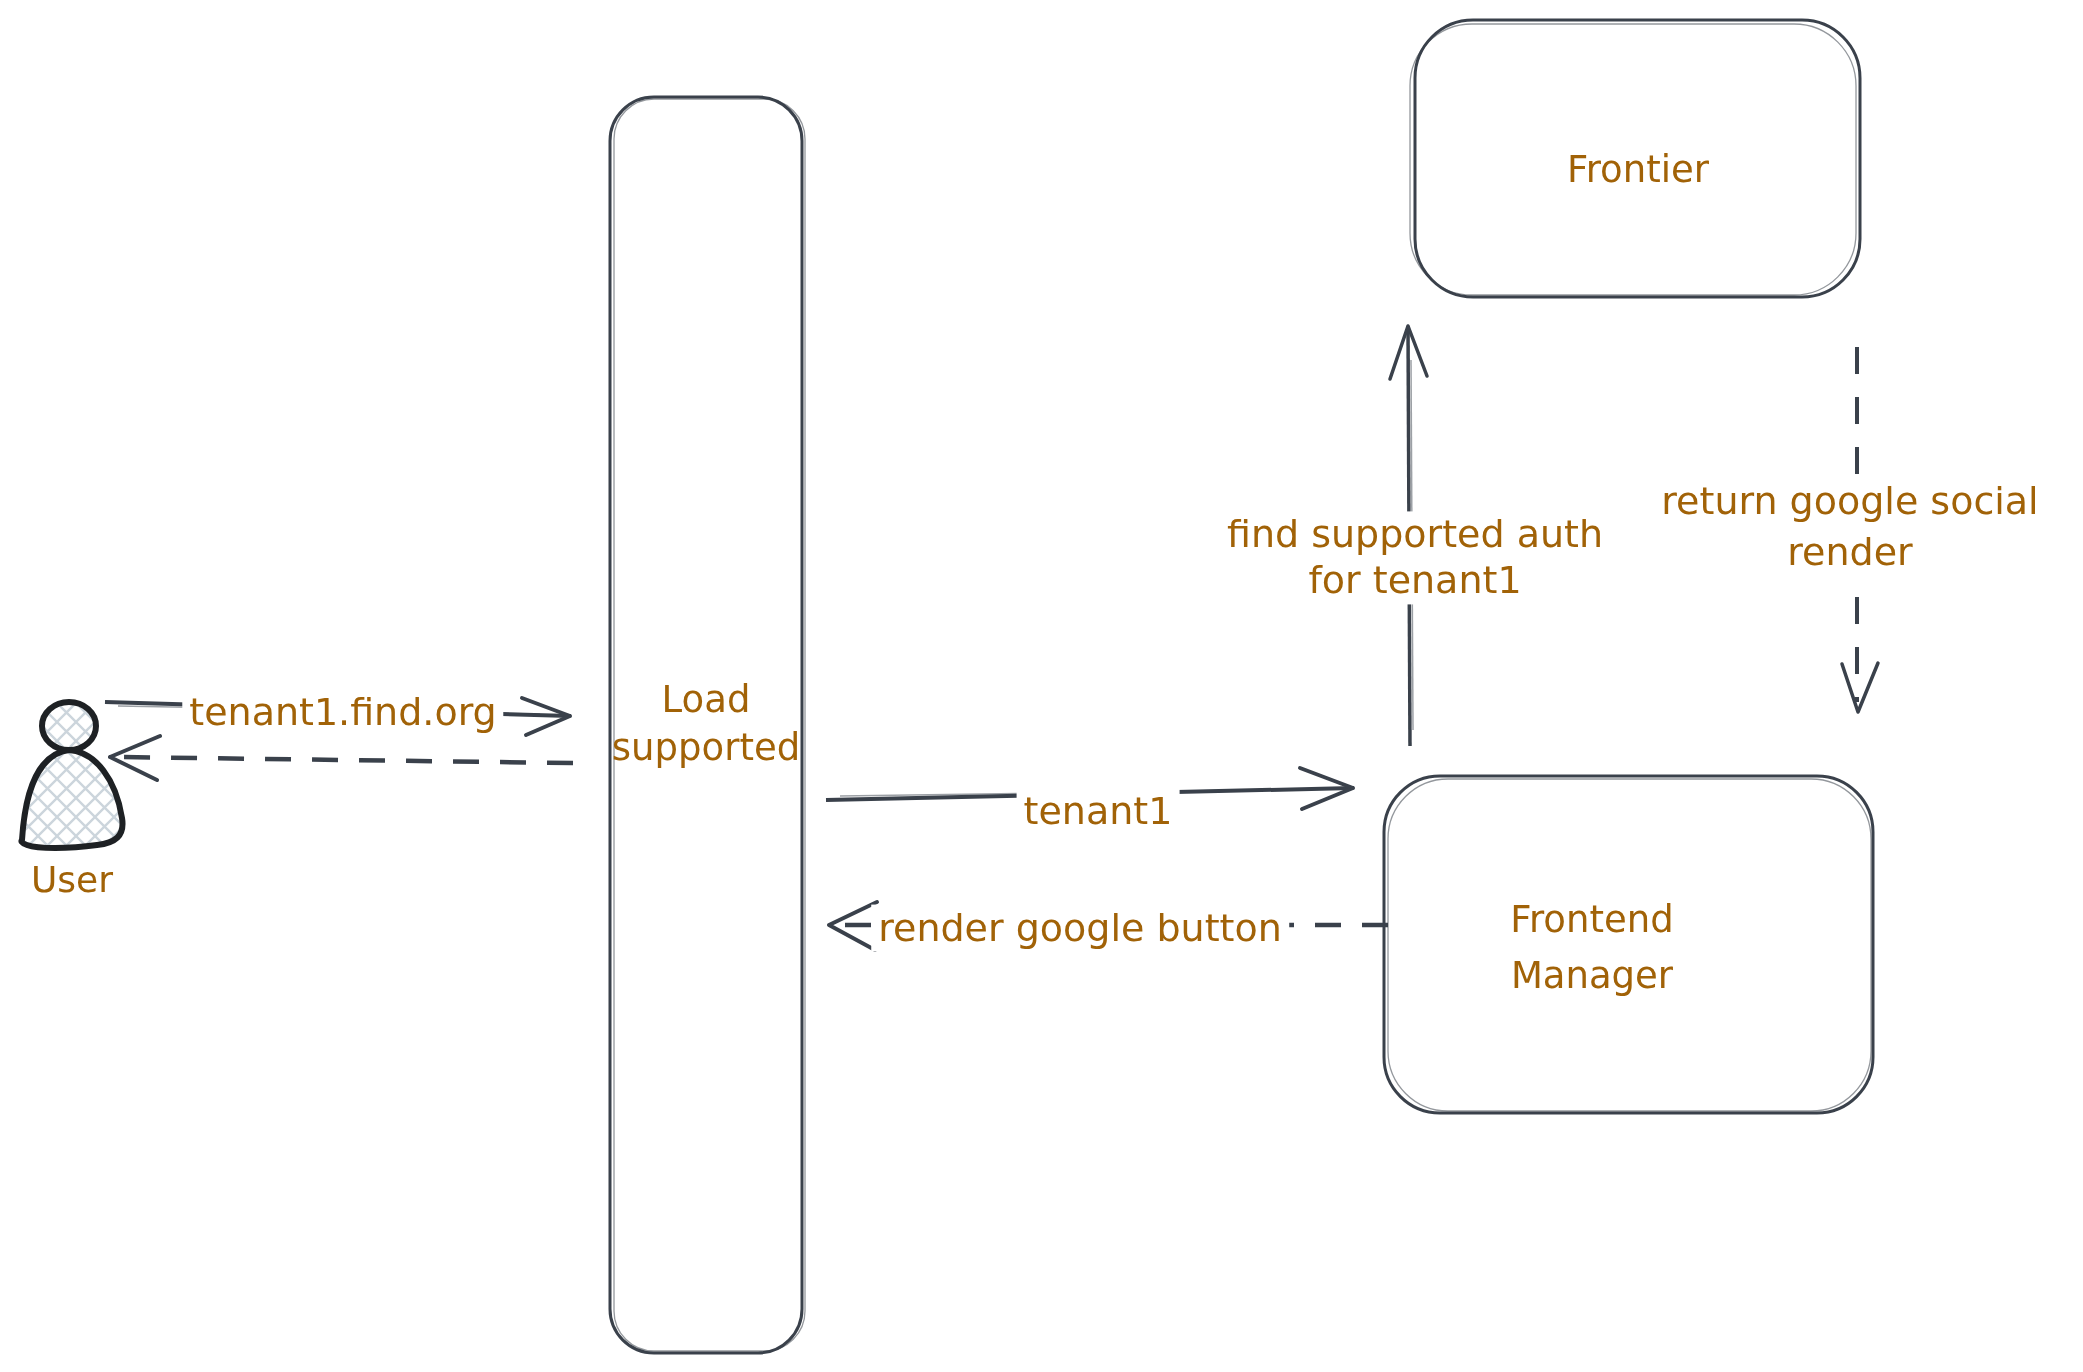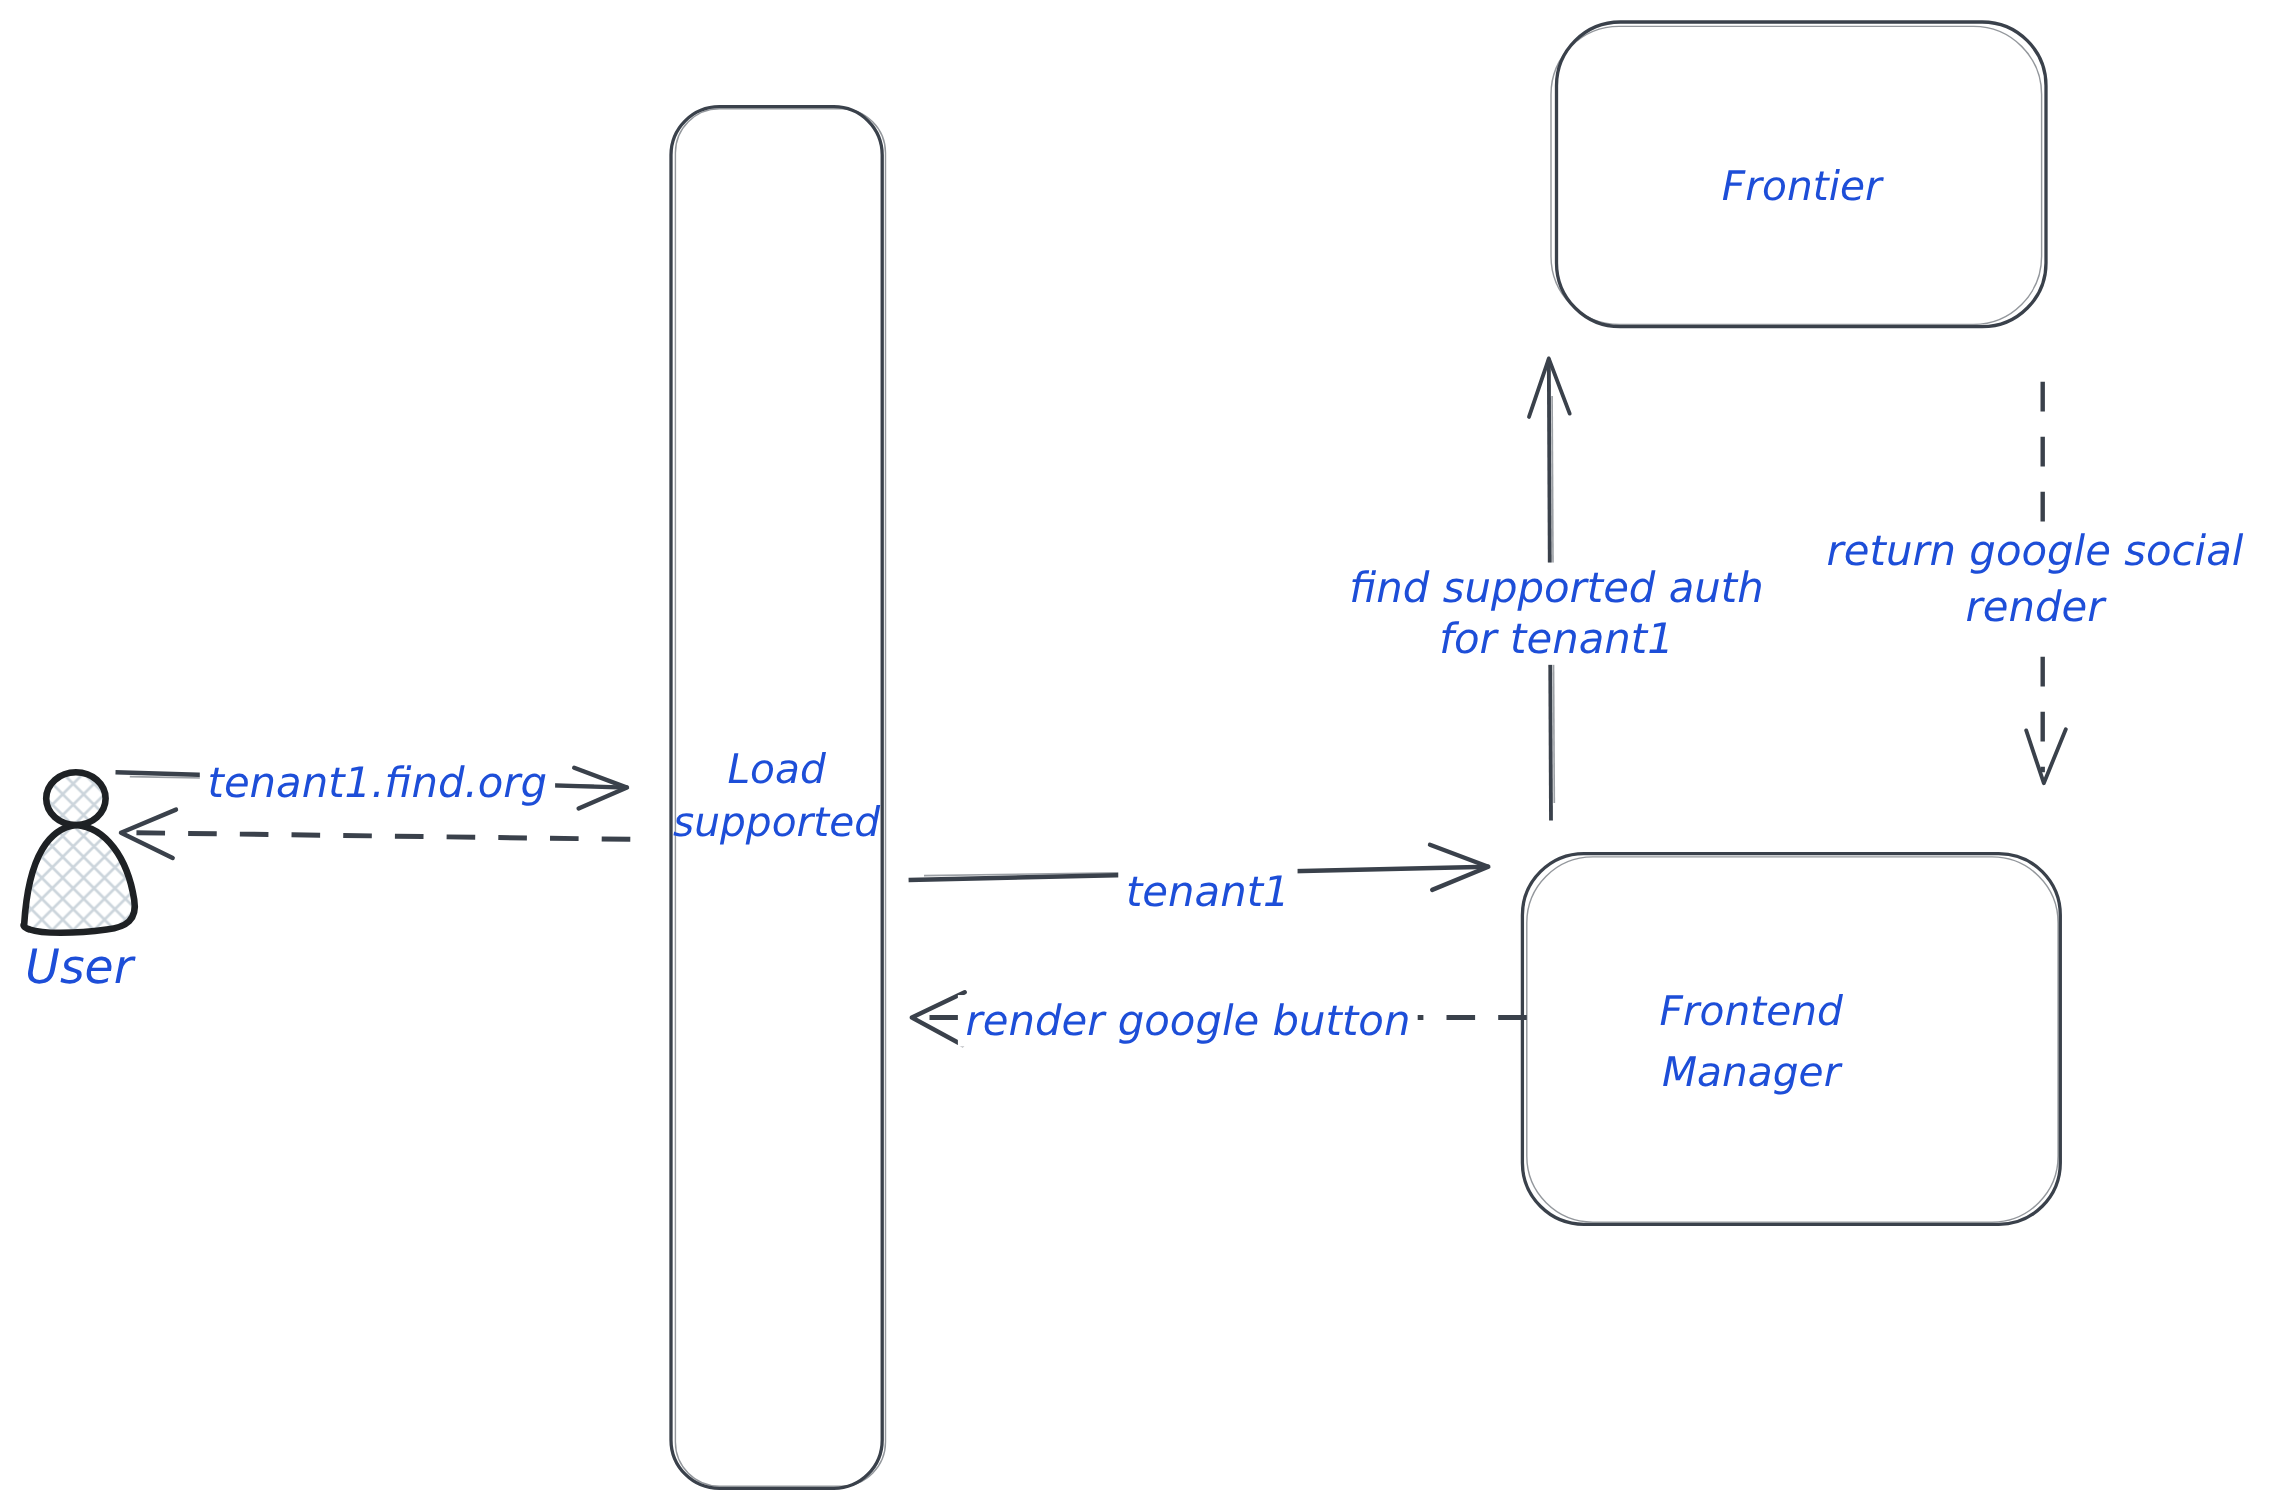--- a/index.html
+++ b/index.html
@@ -2,31 +2,30 @@
 <html><head>
 <meta charset="utf-8">
 <style>
   html,body{margin:0;padding:0;background:#ffffff;}
   body{font-family:"DejaVu Sans", sans-serif;}
   .stage{position:relative;width:2083px;height:1372px;background:#ffffff;overflow:hidden;}
   .layer{position:absolute;left:0;top:0;}
   .lbl{
     position:absolute;
     transform:translate(-50%,-50%);
-    color:#1d4ed8;
+    color:#a16207;
     font-size:38px;
     line-height:1.18;
     white-space:nowrap;
     text-align:center;
     letter-spacing:0px;
-    font-style:italic;
   }
   .lbl.bg{background:#ffffff;padding:1px 7px;}
   .node-lbl{font-size:37px;}
-  .user-lbl{font-size:43px;}
+  .user-lbl{font-size:36px;}
 </style>
 </head>
 <body>
 
 <div class="stage">
 
   <svg class="layer" width="2083" height="1372" viewBox="0 0 2083 1372">
     <defs>
       <pattern id="crosshatch" width="19" height="19" patternUnits="userSpaceOnUse">
         <path d="M0 0 L19 19 M19 0 L0 19" stroke="#ccd5dc" stroke-width="2.4" fill="none"></path>

